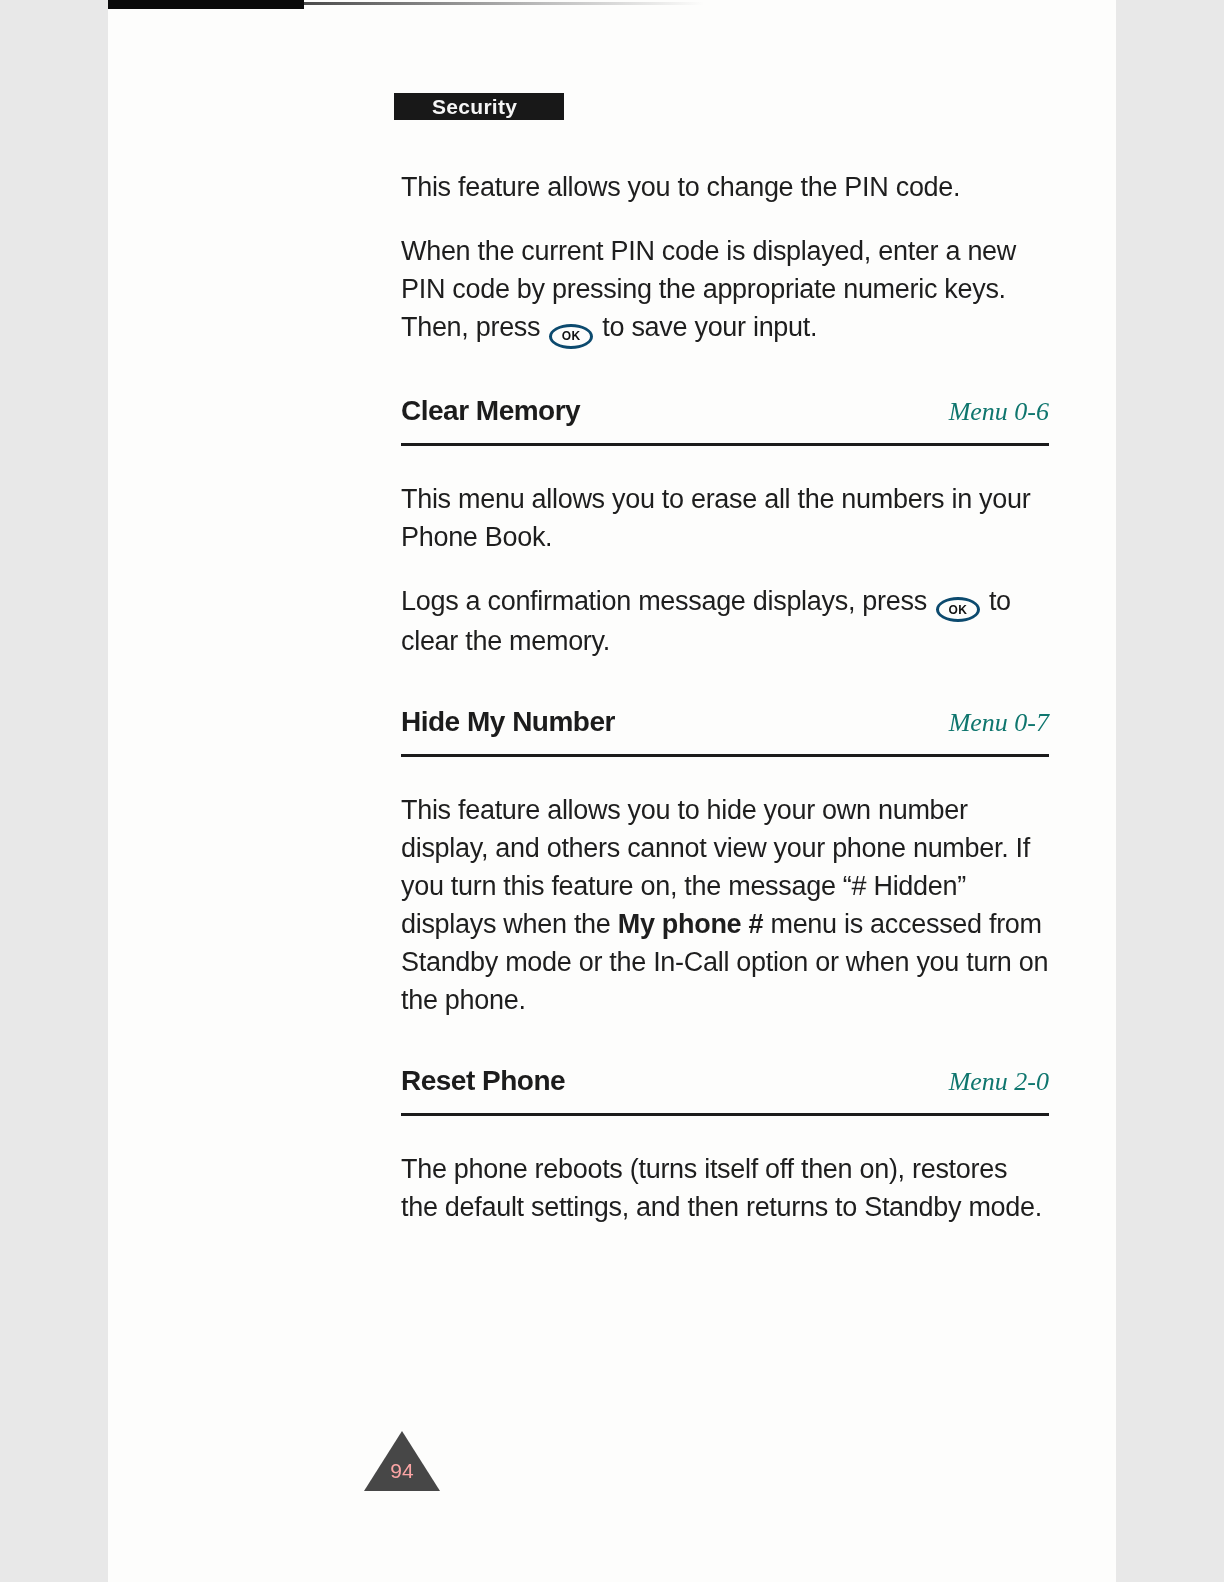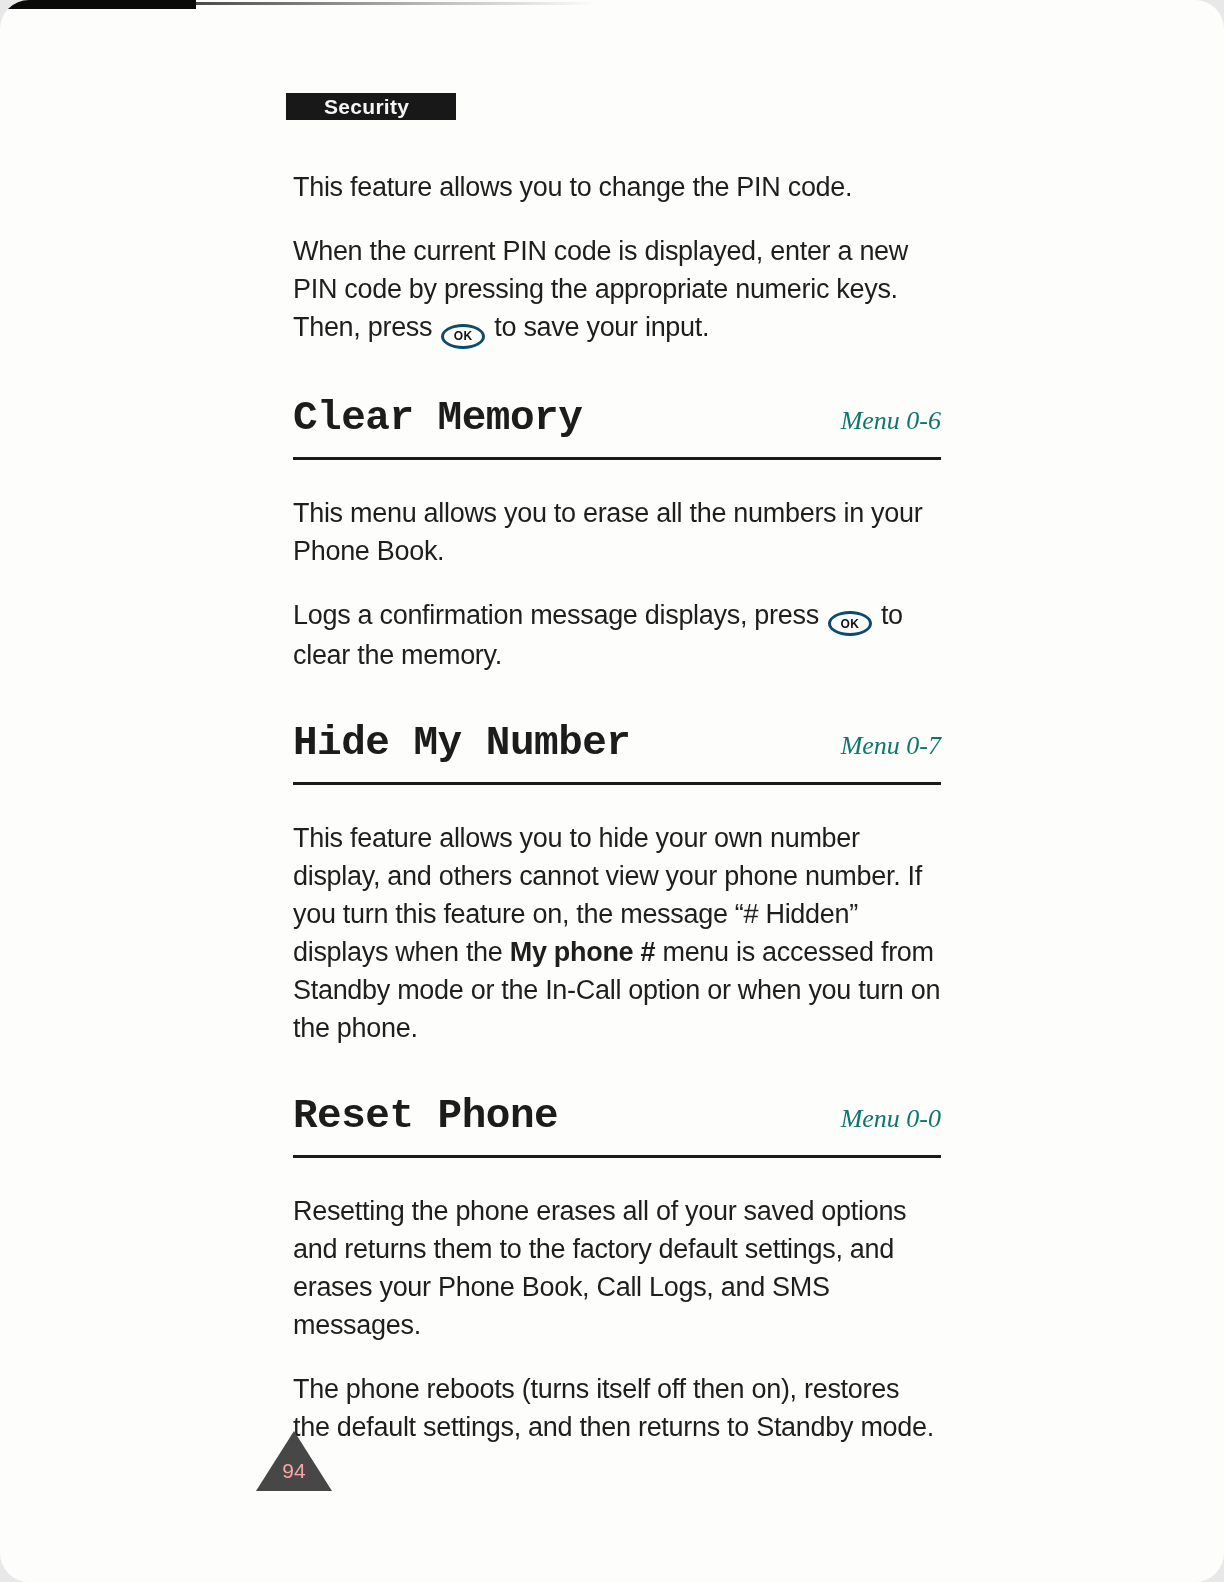--- a/index.html
+++ b/index.html
@@ -1,25 +1,24 @@
 <!DOCTYPE html>
 <html><head>
 <meta charset="utf-8">
 <style>
   html, body { margin: 0; padding: 0; background: #e8e8e8; }
   .page {
     position: relative;
-    width: 1224px;
+    width: 1008px;
     height: 1582px;
     margin: 0 auto;
     background: #fdfdfc;
     color: #1c1c1c;
     font-family: "Liberation Sans", sans-serif;
     overflow: hidden;
-    border-radius: 29px;
   }
   .scan-bar {
     position: absolute;
     top: 0; left: 0;
     width: 196px; height: 9px;
     background: #0a0a0a;
   }
   .scan-bar-tail {
     position: absolute;
     top: 2px; left: 196px;
@@ -53,25 +52,24 @@
   }
   .section-head {
     display: flex;
     justify-content: space-between;
     align-items: baseline;
     border-bottom: 3px solid #1b1b1b;
     padding-bottom: 16px;
     margin: 0 0 34px 0;
   }
   .section-title {
-    font-size: 41px;
+    font-size: 28px;
     font-weight: bold;
     letter-spacing: -0.5px;
     margin: 0;
-    font-family: Liberation Mono, monospace;
   }
   .menu-ref {
     font-family: "Liberation Serif", serif;
     font-style: italic;
     font-size: 26px;
     color: #0f766e;
   }
   .body-text {
     font-size: 27px;
     line-height: 38px;
@@ -147,24 +145,23 @@
 
     <div class="section-head">
       <h1 class="section-title">Hide My Number</h1>
       <span class="menu-ref">Menu 0-7</span>
     </div>
 
     <p class="body-text end-block"><span>This feature allows you to hide your own number display, and others cannot view your phone number. If you turn this feature on, the message “# Hidden” displays when the</span><span> </span><span class="bold-inline">My phone #</span><span> </span><span>menu is accessed from Standby mode or the In-Call option or when you turn on the phone.</span></p>
 
     <div class="section-head">
       <h1 class="section-title">Reset Phone</h1>
-      <span class="menu-ref">Menu 0-0</span>
+      <span class="menu-ref">Menu 2-0</span>
     </div>
 
-    <p class="body-text">Resetting the phone erases all of your saved options and returns them to the factory default settings, and erases your Phone Book, Call Logs, and SMS messages.</p>
 
     <p class="body-text">The phone reboots (turns itself off then on), restores the default settings, and then returns to Standby mode.</p>
 
   </div>
 
   <div class="page-corner">
     <span class="page-number">94</span>
   </div>
 
 </div>

